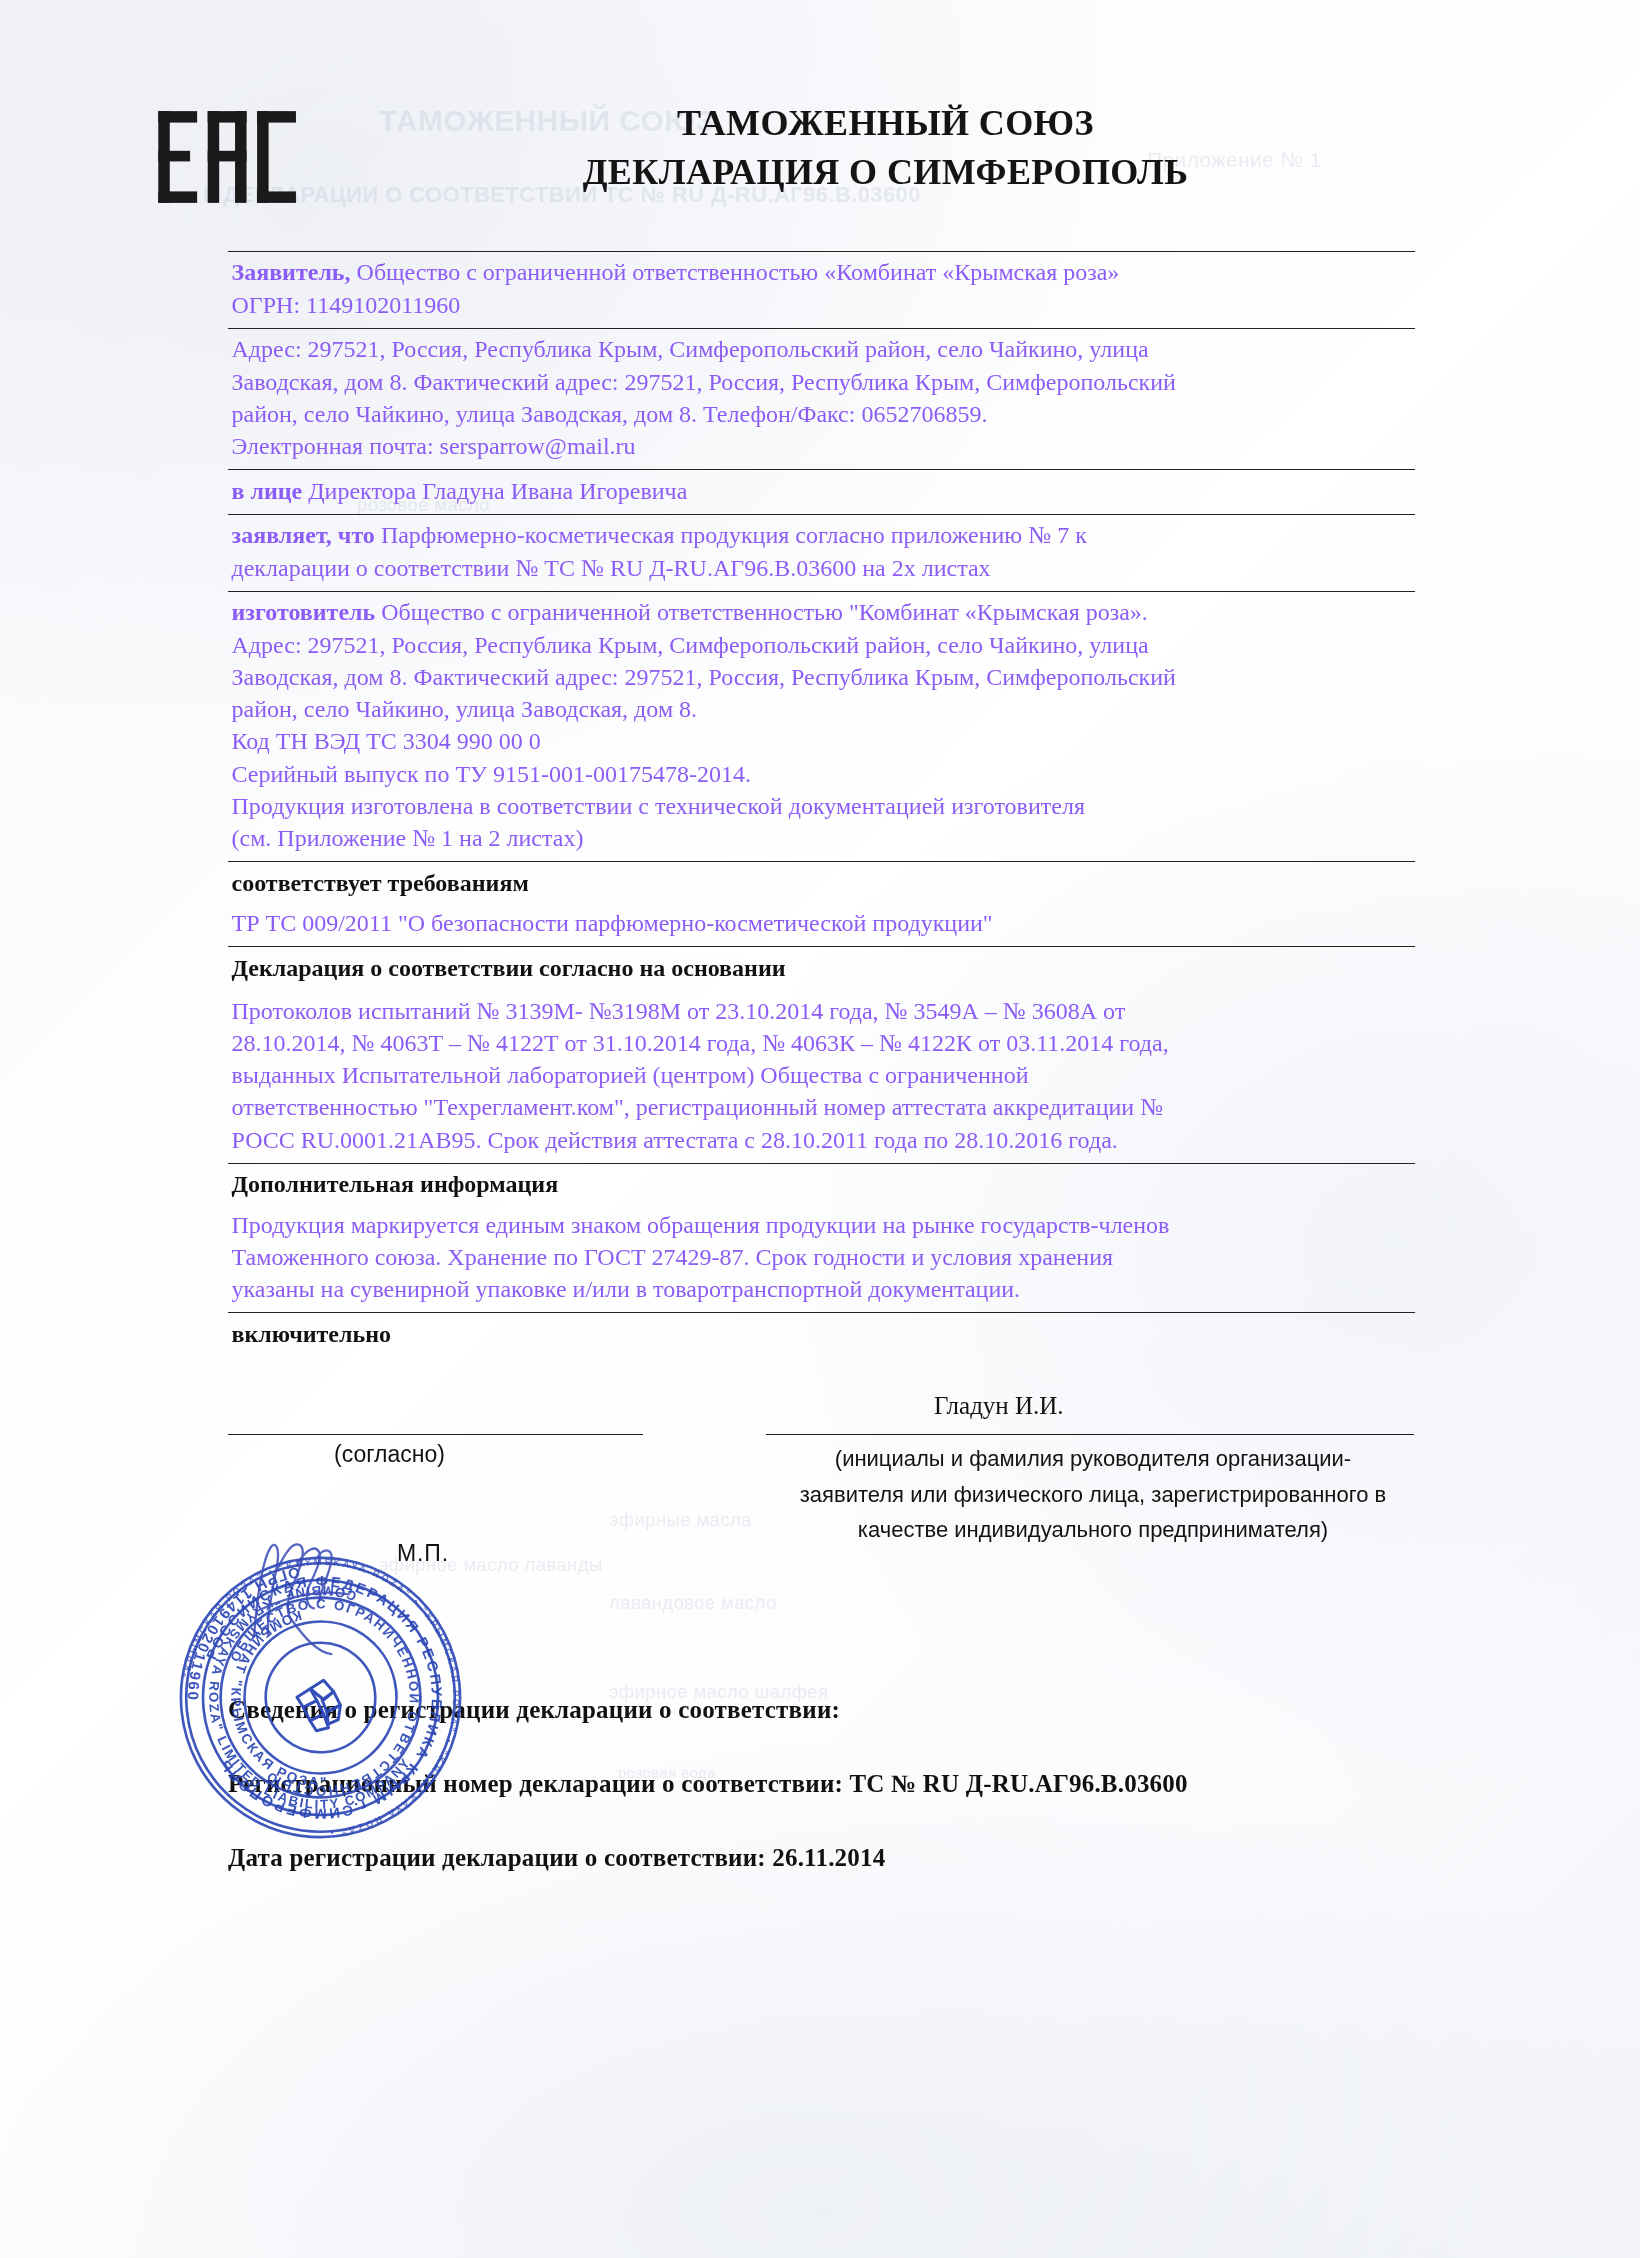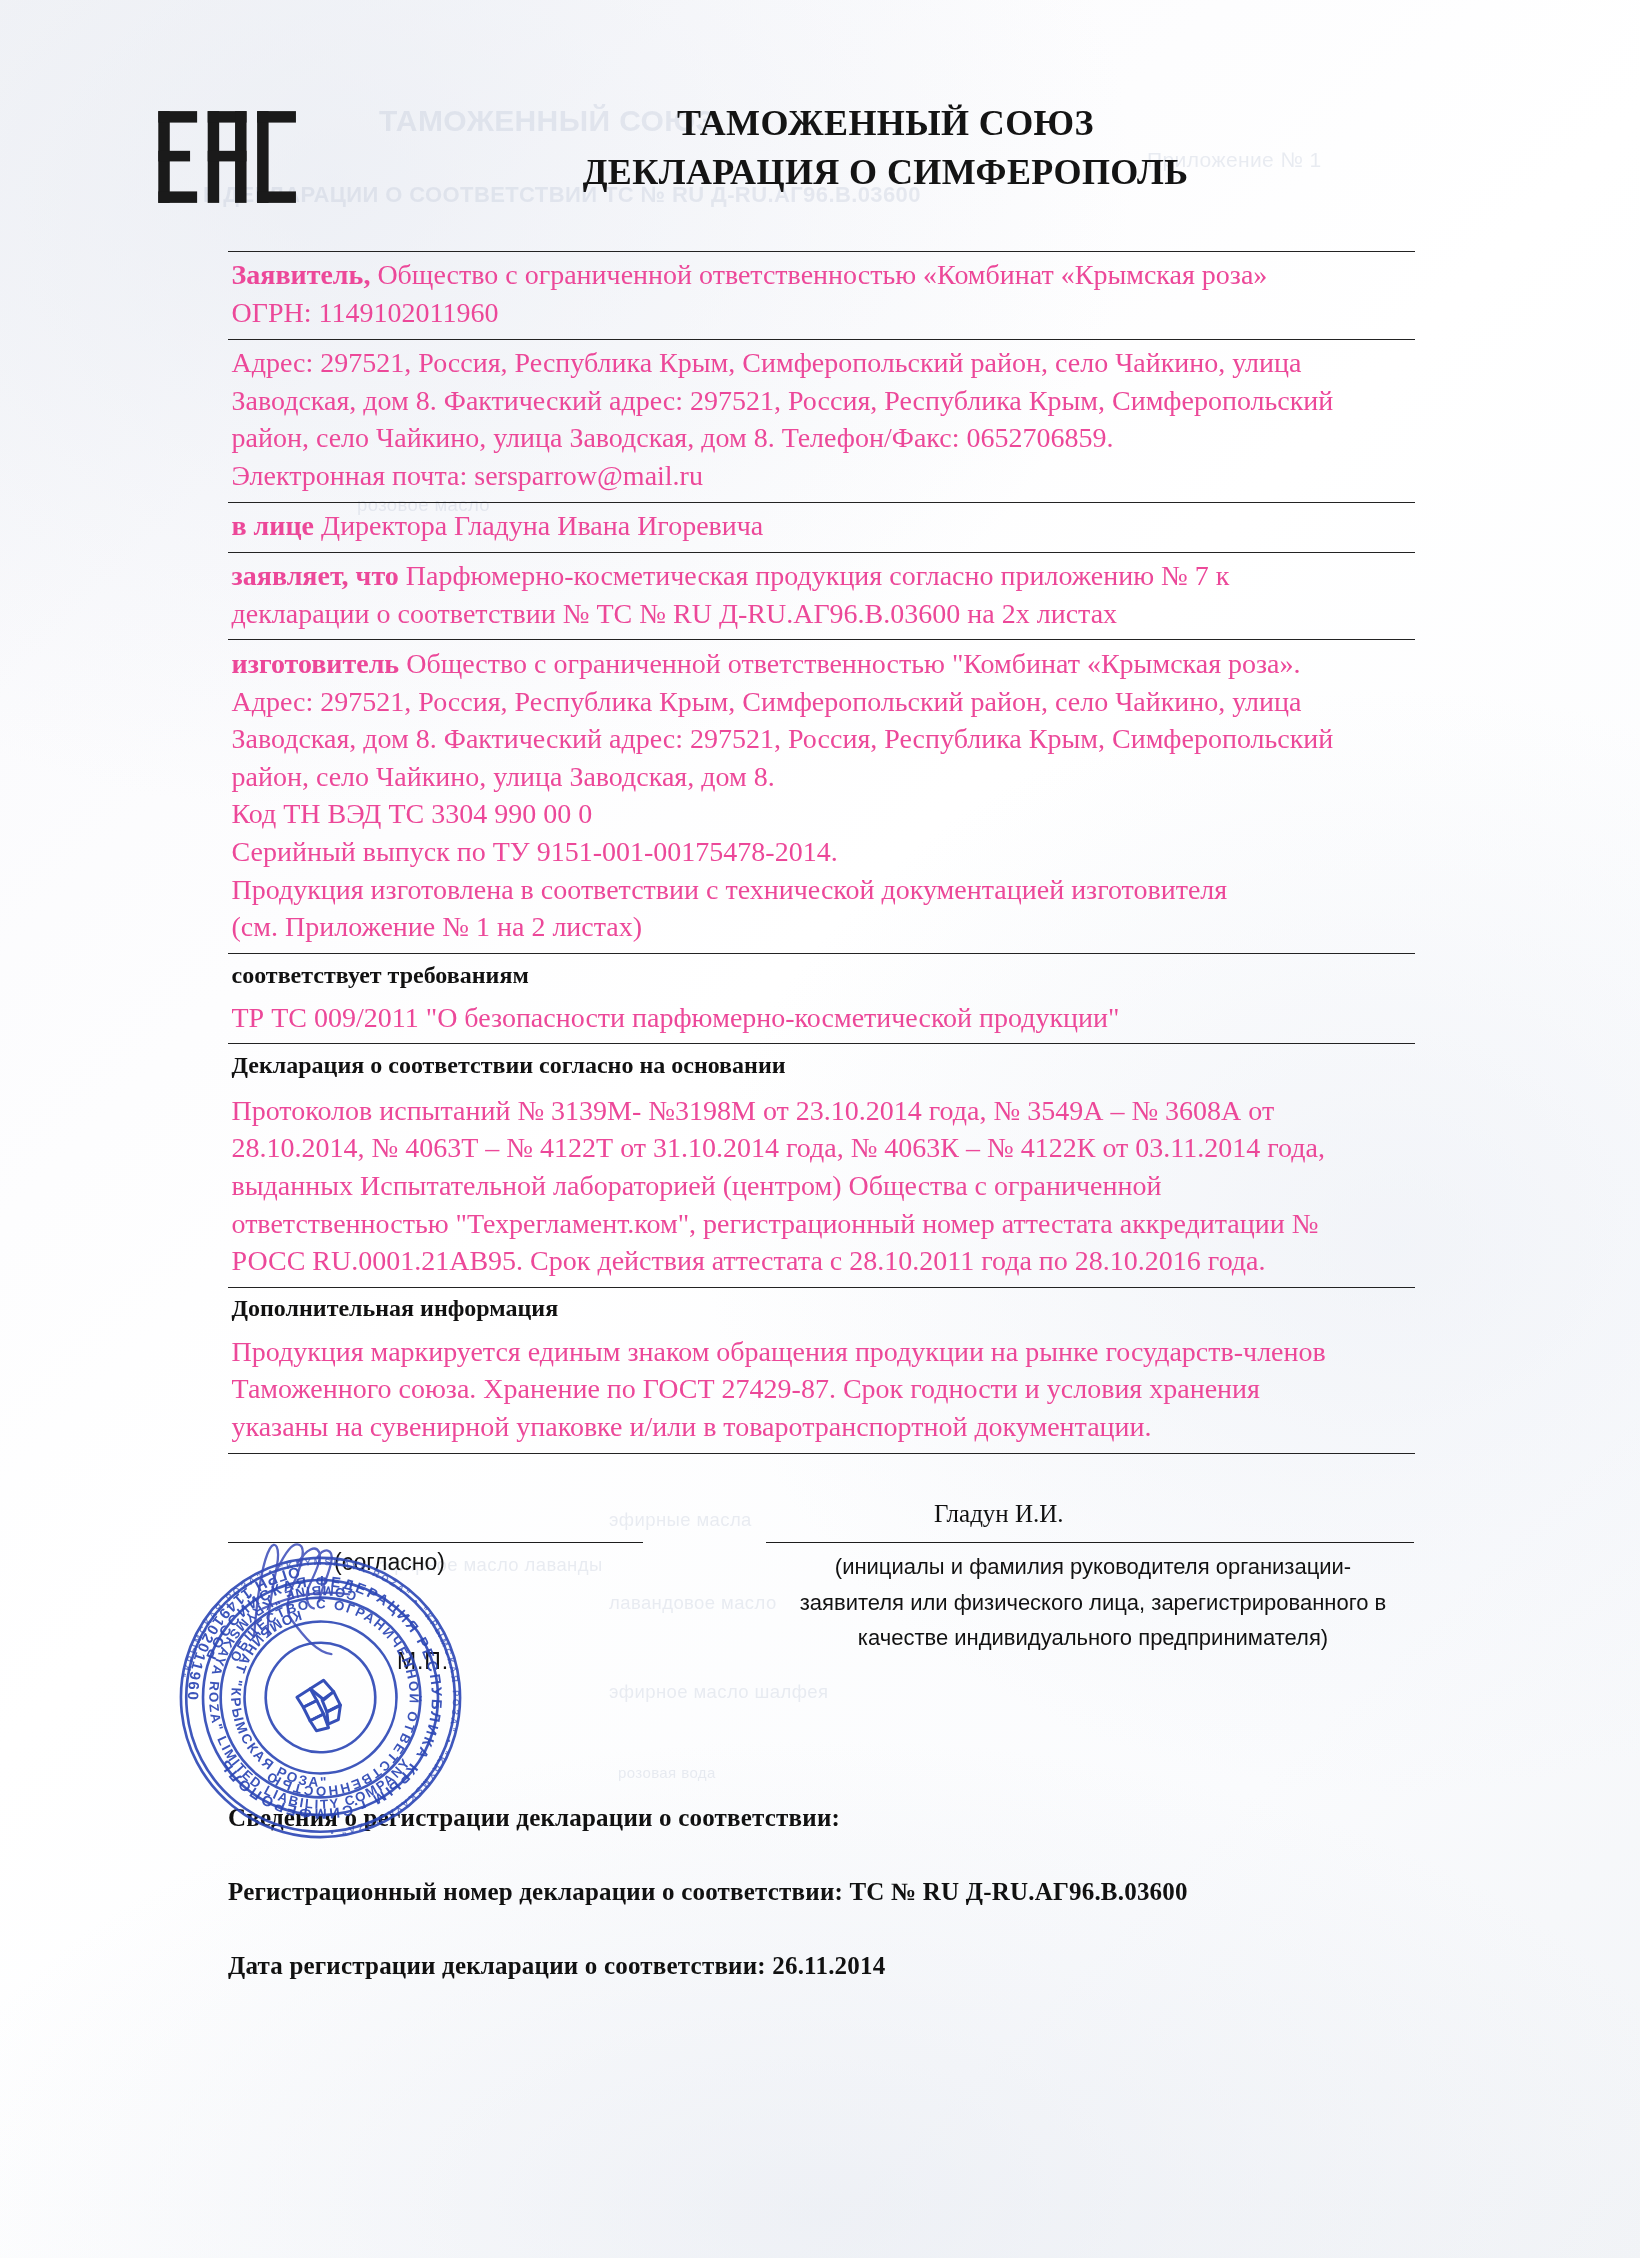--- a/index.html
+++ b/index.html
@@ -60,23 +60,23 @@
     font-size:36px;
     letter-spacing:0.4px;
     line-height:1.38;
     color:#141414;
   }
 
   
   .hr{border-top:1.8px solid #232323;}
   .row{padding:4.4px 3.5px 7px 3.5px;}
   .t{
-    font-size:28px;
+    font-size:24px;
     line-height:1.345;
-    color:#ec4899;
+    color:#8b5cf6;
   }
   .t b, .lbl{font-weight:700;}
   .lbl-row{font-size:24px;font-weight:700;line-height:1.345;}
   .spread{
     text-align:justify;
     text-align-last:justify;
     font-weight:700;
   }
 
   
@@ -253,20 +253,21 @@
   <div class="hr"></div>
   <div class="row">
     <div class="lbl-row">Дополнительная информация</div>
     <div class="t" style="margin-top:8px;">Продукция маркируется единым знаком обращения продукции на рынке государств-членов</div>
     <div class="t">Таможенного союза. Хранение по ГОСТ 27429-87. Срок годности и условия хранения</div>
     <div class="t">указаны на сувенирной упаковке и/или в товаротранспортной документации.</div>
   </div>
 
   <div class="hr"></div>
   <div class="row">
+    <div class="lbl-row">включительно</div>
   </div>
 
   <div class="signblock">
     <div class="sig-name">Гладун И.И.</div>
     <div class="line-left"></div>
     <div class="line-right"></div>
     <div class="cap-sign">(согласно)</div>
     <div class="mp">М.П.</div>
     <div class="cap-right">
       <div>(инициалы и фамилия руководителя организации-</div>

